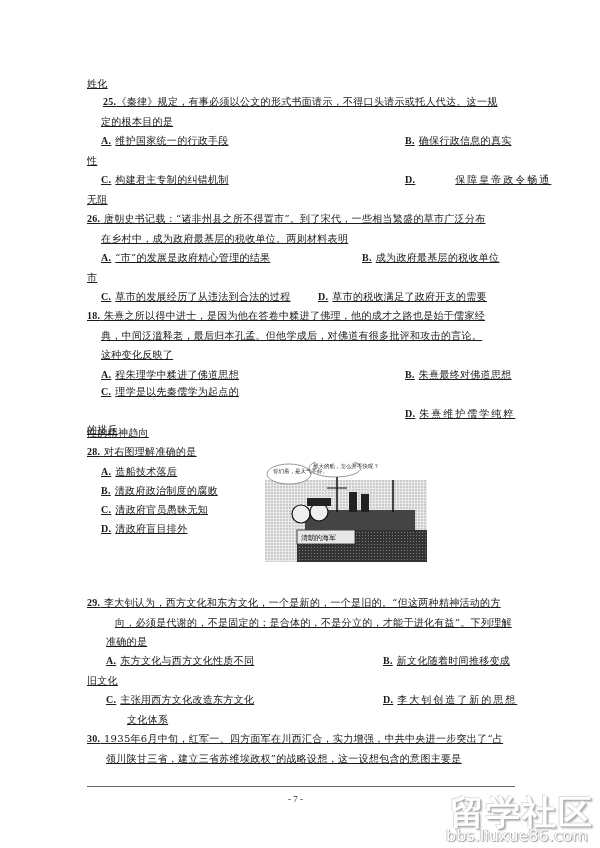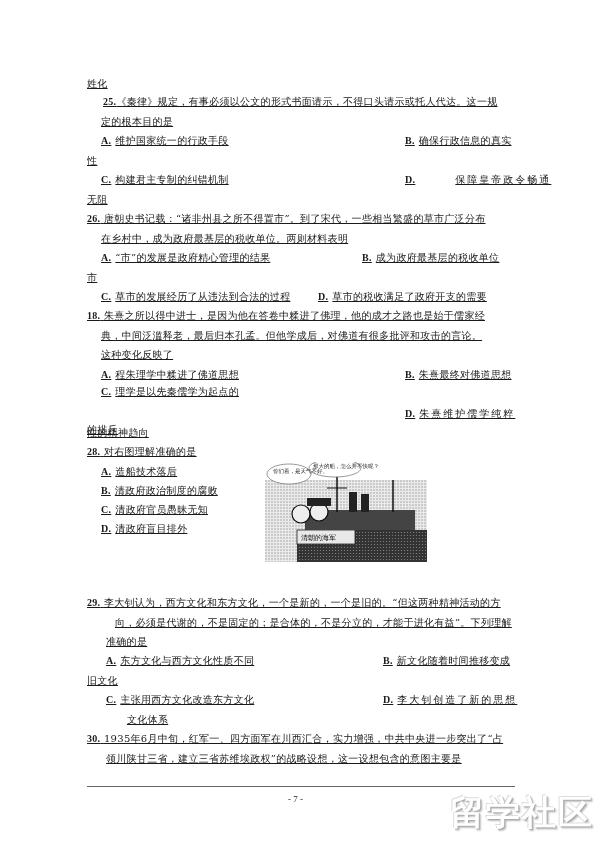--- a/index.html
+++ b/index.html
@@ -117,13 +117,14 @@
 <div class="line" style="left:87px;top:713px;margin-left:40px;">文化体系</div>
 
 <div class="line" style="left:87px;top:732px;"><span class="num">30.</span> <span>1935年6月中旬，红军一、四方面军在川西汇合，实力增强，中共中央进一步突出了“占</span></div>
 <div class="line" style="left:106px;top:752px;">领川陕甘三省，建立三省苏维埃政权”的战略设想，这一设想包含的意图主要是</div>
 
 <div class="footer-rule"></div>
 <div class="page-num">- 7 -</div>
 
 <div class="wm">
   <div class="wm-big">留学社区</div>
+  <div class="wm-small">bbs.liuxue86.com</div>
 </div>
 
 </body></html>

